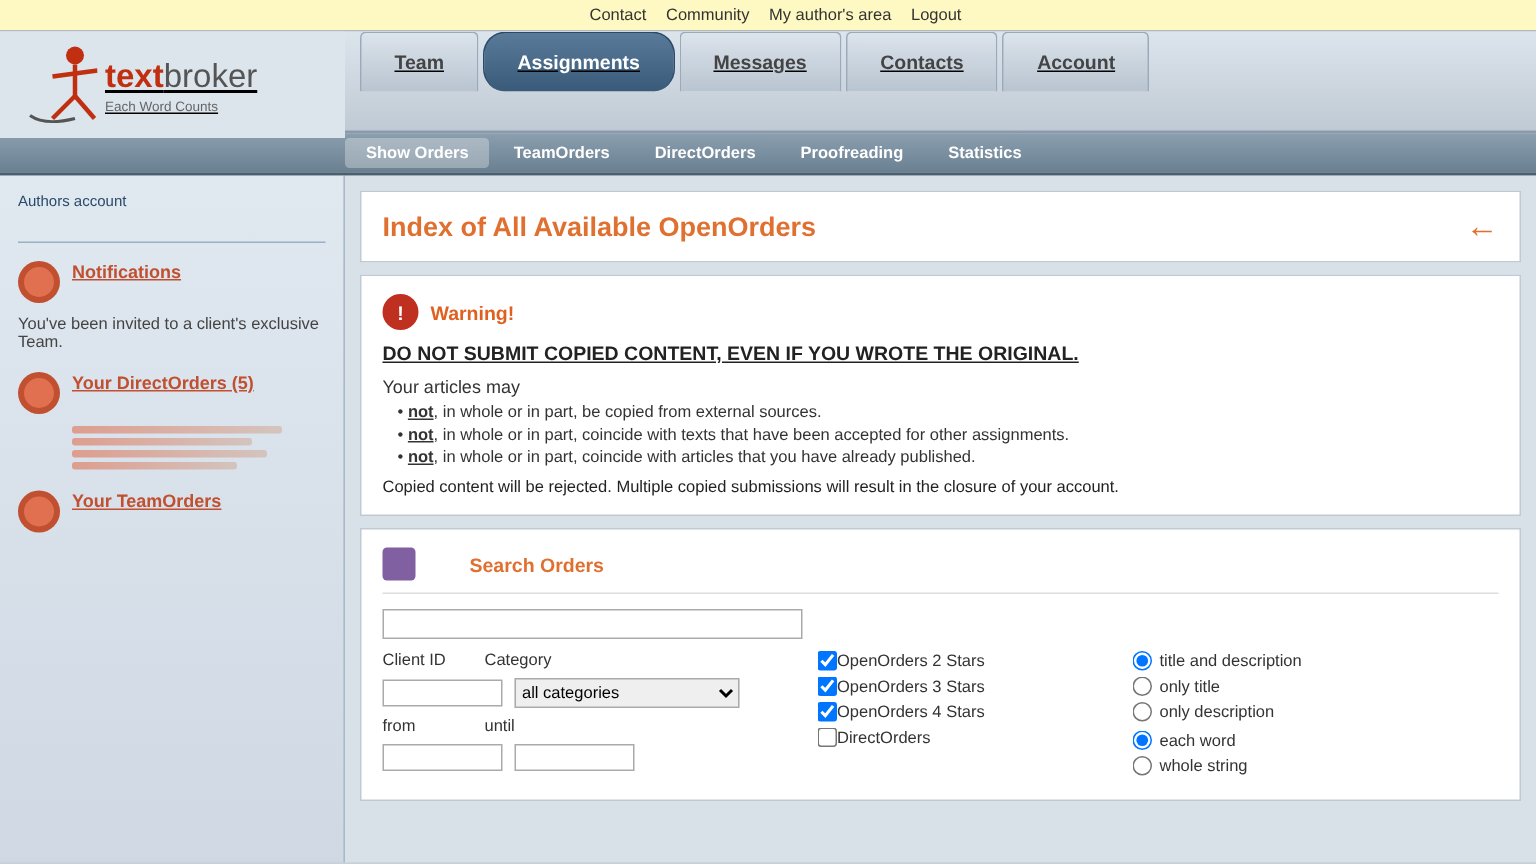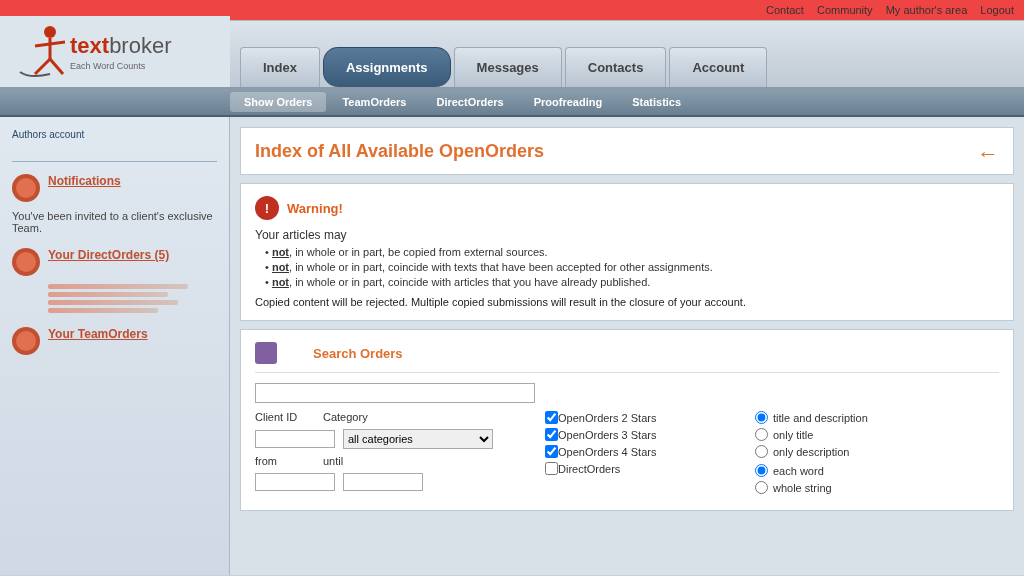--- a/index.html
+++ b/index.html
@@ -1,36 +1,37 @@
 <!DOCTYPE html>
 <html><head>
   <meta charset="utf-8">
   <style>
     * { margin: 0; padding: 0; box-sizing: border-box; }
     body { font-family: Arial, sans-serif; font-size: 12px; background: #c8d0d8; width: 1024px; height: 576px; overflow: hidden; }
 
     
     .top-bar {
-      background: #ef4444;
-      text-align: right;
+      background: #fef9c3;
+      text-align: center;
       padding: 4px 10px;
       font-size: 11px;
       color: #333;
       border-bottom: 1px solid #b0b8c0;
     }
     .top-bar a { color: #333; text-decoration: none; margin-left: 10px; }
 
     
     .header {
       background: linear-gradient(to bottom, #dce4ec, #c0cad4);
       padding: 0;
       display: flex;
-      align-items: flex-end;
+      align-items: flex-start;
       height: 68px;
       border-bottom: 2px solid #8a9aaa;
+      text-decoration: underline;
     }
     .logo-area {
       width: 230px;
       display: flex;
       align-items: center;
       padding: 8px 15px;
       background: #dce4ec;
     }
     .logo-tagline { font-size: 9px; color: #666; display: block; margin-top: 2px; }
 
@@ -374,21 +375,21 @@
       </svg>
     </div>
     <div>
       <div style="font-size:22px; color:#555;">
         <span style="color:#c03010; font-weight:bold;">text</span><span>broker</span>
       </div>
       <span class="logo-tagline">Each Word Counts</span>
     </div>
   </div>
   <div class="nav-tabs">
-    <div class="nav-tab">Index</div>
+    <div class="nav-tab">Team</div>
     <div class="nav-tab active">Assignments</div>
     <div class="nav-tab">Messages</div>
     <div class="nav-tab">Contacts</div>
     <div class="nav-tab">Account</div>
   </div>
 </div>
 
 <div class="sub-nav">
   <div class="sub-nav-item active">Show Orders</div>
   <div class="sub-nav-item">TeamOrders</div>
@@ -442,20 +443,21 @@
     <div class="page-title-bar">
       <div class="page-title">Index of All Available OpenOrders</div>
       <div class="back-arrow">←</div>
     </div>
 
     <div class="warning-box">
       <div class="warning-header">
         <div class="warning-icon">!</div>
         <div class="warning-title">Warning!</div>
       </div>
+      <div class="warning-main">DO NOT SUBMIT COPIED CONTENT, EVEN IF YOU WROTE THE ORIGINAL.</div>
       <div style="font-size:12px; color:#333; margin-bottom:4px;">Your articles may</div>
       <ul class="warning-list">
         <li><span class="not-word">not</span>, in whole or in part, be copied from external sources.</li>
         <li><span class="not-word">not</span>, in whole or in part, coincide with texts that have been accepted for other assignments.</li>
         <li><span class="not-word">not</span>, in whole or in part, coincide with articles that you have already published.</li>
       </ul>
       <div class="warning-footer">Copied content will be rejected. Multiple copied submissions will result in the closure of your account.</div>
     </div>
 
     <div class="search-box">

